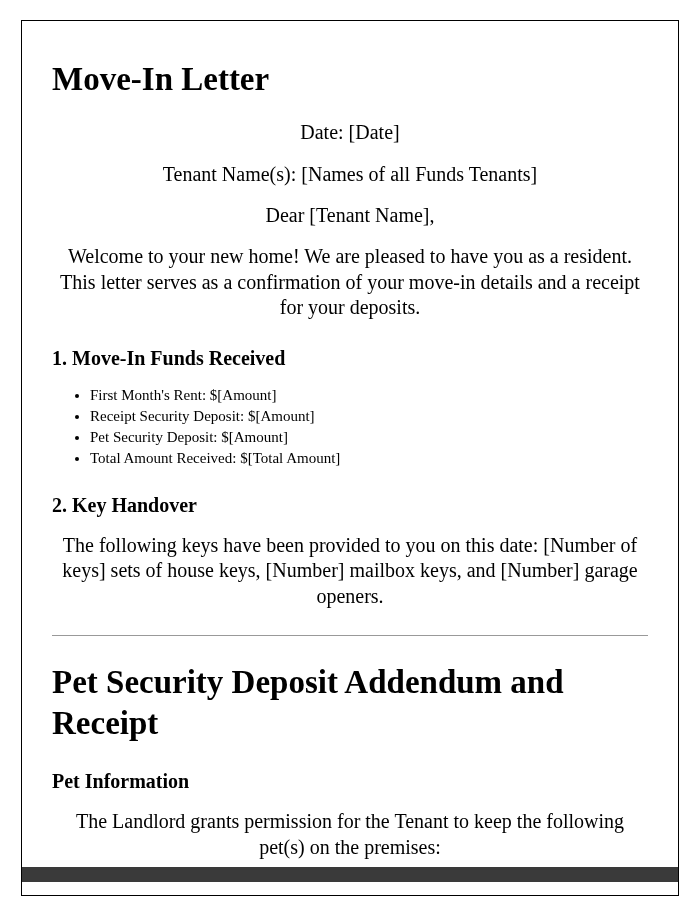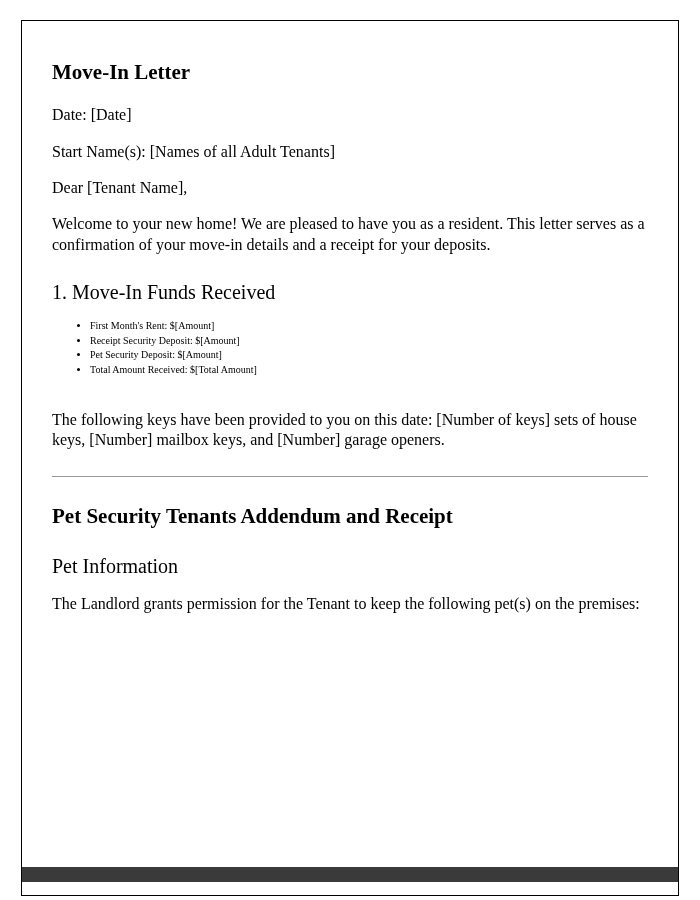--- a/index.html
+++ b/index.html
@@ -20,42 +20,43 @@
     height: 876px;
     margin: 20px auto 0;
     border: 1px solid #000000;
     background: #ffffff;
     overflow: hidden;
   }
   .content {
     padding: 24px 30px 0 30px;
   }
   h1 {
-    font-size: 21px;
+    font-size: 33px;
     line-height: 1.25;
     margin: 14px 0 20px 0;
     font-weight: bold;
   }
   h1.addendum-title {
     margin-top: 26px;
   }
   h2 {
     font-size: 20px;
     margin: 26px 0 16px 0;
-    font-weight: normal;
+    font-weight: bold;
   }
   p {
-    font-size: 16px;
+    font-size: 20px;
     line-height: 1.27;
     margin: 0 0 16px 0;
+    text-align: center;
   }
   ul {
-    margin: 0 0 33px 0;
+    margin: 0 0 16px 0;
     padding-left: 38px;
-    font-size: 10px;
+    font-size: 15px;
     line-height: 1.27;
   }
   li {
     margin: 0 0 2px 0;
   }
   hr.section-divider {
     border: none;
     border-top: 1px solid #999999;
     margin: 26px 0 10px 0;
   }
@@ -72,41 +73,42 @@
 <body>
 
 <div class="page">
   <div class="content">
 
     <h1>Move-In Letter</h1>
 
     <p>Date: [Date]</p>
 
 
-    <p>Start Name(s): [Names of all Adult Tenants]</p>
+    <p>Tenant Name(s): [Names of all Funds Tenants]</p>
 
     <p>Dear [Tenant Name],</p>
 
     <p>Welcome to your new home! We are pleased to have you as a resident. This letter serves as a confirmation of your move-in details and a receipt for your deposits.</p>
 
     <h2>1. Move-In Funds Received</h2>
 
     <ul>
       <li>First Month's Rent: $[Amount]</li>
       <li>Receipt Security Deposit: $[Amount]</li>
       <li>Pet Security Deposit: $[Amount]</li>
       <li>Total Amount Received: $[Total Amount]</li>
     </ul>
 
+    <h2>2. Key Handover</h2>
 
     <p>The following keys have been provided to you on this date: [Number of keys] sets of house keys, [Number] mailbox keys, and [Number] garage openers.</p>
 
     <hr class="section-divider">
 
-    <h1 class="addendum-title">Pet Security Tenants Addendum and Receipt</h1>
+    <h1 class="addendum-title">Pet Security Deposit Addendum and Receipt</h1>
 
 
     <h2>Pet Information</h2>
 
     <p>The Landlord grants permission for the Tenant to keep the following pet(s) on the premises:</p>
 
   </div>
 
   <div class="bottom-bar"></div>
 </div>

